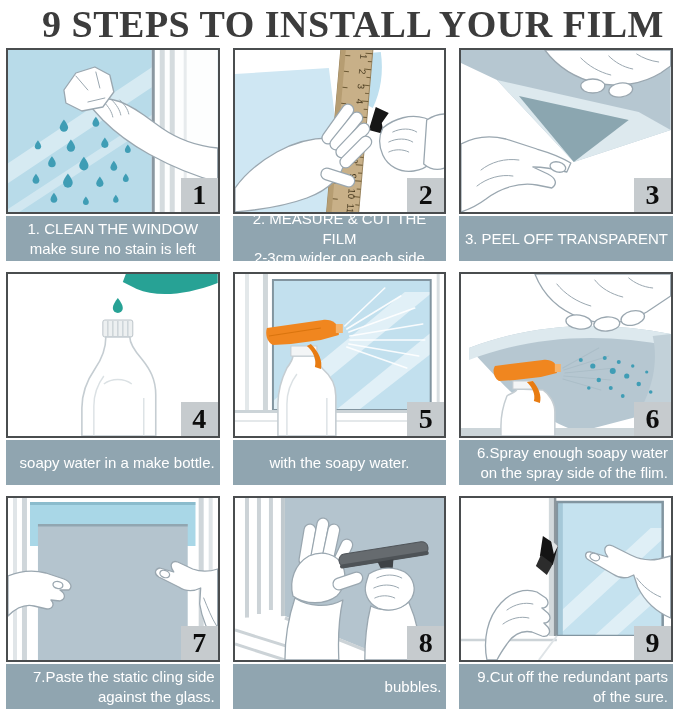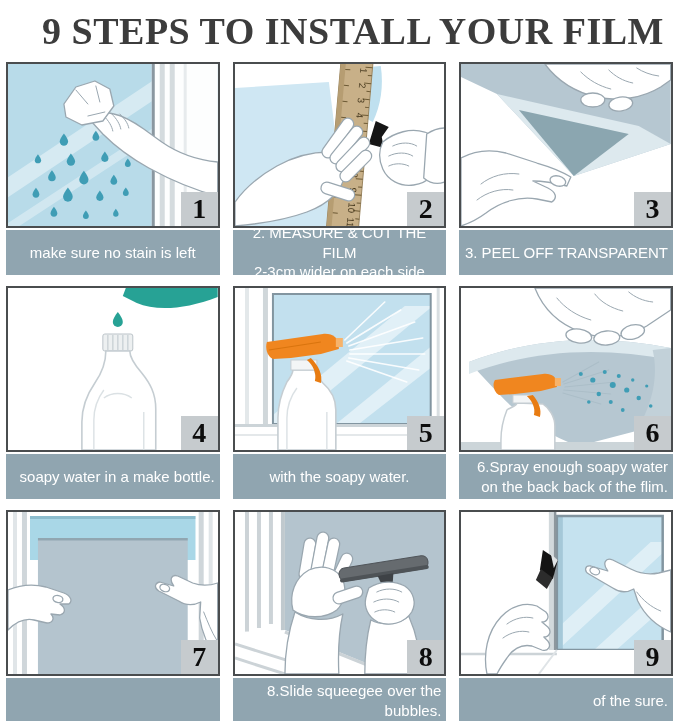--- a/index.html
+++ b/index.html
@@ -1,17 +1,17 @@
 <!DOCTYPE html>
 <html><head>
 <meta charset="utf-8">
 <style>
   html,body{margin:0;padding:0;}
   body{width:679px;height:721px;background:#ffffff;font-family:"Liberation Sans",sans-serif;overflow:hidden;}
-  .title{height:62px;display:flex;align-items:center;justify-content:center;
+  .title{height:48px;display:flex;align-items:center;justify-content:center;
          font-family:"Liberation Serif",serif;font-weight:700;font-size:38px;color:#3c3c3c;
          white-space:nowrap;letter-spacing:.5px;padding-left:27px;}
   .grid{display:grid;grid-template-columns:repeat(3,1fr);column-gap:13px;row-gap:11px;padding:0 6px;}
   .panel{display:flex;flex-direction:column;}
   .illus{position:relative;height:166px;border:2px solid #4a4d4f;box-sizing:border-box;background:#fff;overflow:hidden;}
   .illus svg{display:block;width:100%;height:100%;}
   .badge{position:absolute;right:0;bottom:0;width:37px;height:34px;background:#c6cbce;
          display:flex;align-items:center;justify-content:center;
          font-family:"Liberation Serif",serif;font-weight:700;font-size:28px;color:#0d0d0d;}
   .caption{margin-top:2px;background:#90a5b0;color:#ffffff;height:45px;font-size:15px;line-height:19.5px;
@@ -63,20 +63,21 @@
           <use href="#dr" transform="translate(92,132) scale(.85)"></use>
           <use href="#dr" transform="translate(118,128) scale(.7)"></use>
           <use href="#dr" transform="translate(46,148) scale(.8)"></use>
           <use href="#dr" transform="translate(78,151) scale(.7)"></use>
           <use href="#dr" transform="translate(108,149) scale(.65)"></use>
         </g>
       </svg>
       <div class="badge">1</div>
     </div>
     <div class="caption cap-center">
+      <div class="l1">1. CLEAN THE WINDOW</div>
       <div class="l2">make sure no stain is left</div>
     </div>
   </div>
 
   <div class="panel">
     <div class="illus">
       <svg viewBox="0 0 210 162" preserveAspectRatio="none">
         <rect width="210" height="162" fill="#ffffff"></rect>
         <polygon points="0,24 94,18 112,162 0,162" fill="#cfe7f3"></polygon>
         <path d="M124,4 L146,2 C149,22 146,42 138,58 L127,52 C133,38 130,20 124,4 Z" fill="#bfe0ef"></path>
@@ -249,21 +250,21 @@
         <path d="M46,122 C42,132 40,142 40,152 L40,162 L94,162 L94,138 C94,128 88,120 82,116 L56,115 C56,118 50,119 46,122 Z" fill="#ffffff" stroke="#c5cdd2" stroke-width="1.5"></path>
         <rect x="52" y="107" width="20" height="8" fill="#f3f5f6" stroke="#c5cdd2"></rect>
         <path d="M34,92 L82,86 C90,85 96,89 96,95 L96,99 L80,103 L54,106 L38,107 C33,104 31,97 34,92 Z" fill="#f0861f"></path>
         <rect x="94" y="90" width="6" height="8" fill="#f6b36b"></rect>
         <path d="M72,107 C78,114 81,122 79,129 L73,127 C75,120 71,113 66,108 Z" fill="#e87c12"></path>
       </svg>
       <div class="badge">6</div>
     </div>
     <div class="caption">
       <div class="l1">6.Spray enough soapy water</div>
-      <div class="l2">on the back back of the flim.</div>
+      <div class="l2">on the spray side of the flim.</div>
     </div>
   </div>
 
   <div class="panel">
     <div class="illus">
       <svg viewBox="0 0 210 162" preserveAspectRatio="none">
         <rect width="210" height="162" fill="#ffffff"></rect>
         <rect x="22" y="4" width="166" height="44" fill="#a9d7e7"></rect>
         <rect x="22" y="4" width="166" height="3" fill="#8bbccd"></rect>
         <rect width="22" height="162" fill="#ffffff"></rect>
@@ -276,20 +277,22 @@
         <rect x="30" y="26" width="150" height="2.5" fill="#91a6b1"></rect>
         <path class="hand" d="M0,118 V78 C12,73 26,72 38,75 L56,81 C63,84 65,89 61,92 L52,92 C58,96 58,101 52,103 L43,102 C47,106 45,111 39,111 L26,108 C17,106 8,110 0,118 Z"></path>
         <ellipse class="hand" cx="50" cy="87" rx="5" ry="3.5" transform="rotate(12 50 87)"></ellipse>
         <path class="hand" d="M210,150 C200,134 194,120 192,106 L193,90 C185,94 177,93 171,89 L151,79 C146,76 147,71 152,70 L166,74 C161,67 164,62 170,64 L185,71 C193,74 201,74 210,71 Z"></path>
         <ellipse class="hand" cx="157" cy="76" rx="5" ry="3.5" transform="rotate(20 157 76)"></ellipse>
         <path class="ln" d="M196,100 C200,110 204,120 209,128"></path>
       </svg>
       <div class="badge">7</div>
     </div>
     <div class="caption cap-hang">
+      <div class="l1">7.Paste the static cling side</div>
+      <div class="l2">against the glass.</div>
     </div>
   </div>
 
   <div class="panel">
     <div class="illus">
       <svg viewBox="0 0 210 162" preserveAspectRatio="none">
         <rect width="210" height="162" fill="#b4c4ce"></rect>
         <rect width="50" height="126" fill="#ffffff"></rect>
         <path d="M12,0 V120 M24,0 V116 M36,0 V112" stroke="#ccd3d7" stroke-width="4" fill="none"></path>
         <rect x="46" width="4" height="122" fill="#c0c9ce"></rect>
@@ -312,21 +315,20 @@
           <rect x="104" y="60" width="90" height="4" rx="2" fill="#4e5357"></rect>
           <path d="M142,63 L158,63 L154,80 L147,80 Z" fill="#3e4246"></path>
         </g>
         <path class="hand" d="M136,108 C132,124 130,142 130,162 L186,162 C186,141 182,122 174,104 C163,113 148,114 136,108 Z"></path>
         <path class="hand" d="M134,76 C145,69 159,68 170,74 C179,80 182,91 177,100 C170,111 155,115 143,110 C133,105 129,95 131,86 C132,82 133,79 134,76 Z"></path>
         <path class="ln" d="M142,80 C150,76 160,76 167,80 M139,90 C147,86 157,86 164,90 M140,100 C146,97 154,97 160,100"></path>
       </svg>
       <div class="badge">8</div>
     </div>
     <div class="caption cap-hang">
-      <div class="l1">8.Slide squeegee over the</div>
       <div class="l2">bubbles.</div>
     </div>
   </div>
 
   <div class="panel">
     <div class="illus">
       <svg viewBox="0 0 210 162" preserveAspectRatio="none">
         <defs>
             <clipPath id="g9">
               <rect x="96" y="4" width="106" height="134"></rect>
@@ -350,17 +352,18 @@
         <path class="ln" d="M176,80 C182,88 190,95 200,99"></path>
         <path d="M82,38 L97,48 L92,67 L79,58 Z" fill="#141414"></path>
         <path d="M90,42 L97,48 L93,56 Z" fill="#dfe3e5"></path>
         <path d="M80,57 L92,66 L86,77 L75,68 Z" fill="#2c2c2c"></path>
         <path class="hand" d="M26,162 C22,142 26,120 40,105 C50,94 64,90 76,94 L85,100 C89,104 87,110 81,110 L87,115 C91,119 89,125 83,125 L87,129 C91,134 87,140 81,138 L71,134 C61,132 52,137 46,146 C41,153 38,158 36,162 Z"></path>
         <path class="ln" d="M46,112 C54,106 64,104 72,106 M42,126 C50,120 60,118 68,120"></path>
       </svg>
       <div class="badge">9</div>
     </div>
     <div class="caption cap-hang">
+      <div class="l1">9.Cut off the redundant parts</div>
       <div class="l2">of the sure.</div>
     </div>
   </div>
 
 </div>
 
 </body></html>

